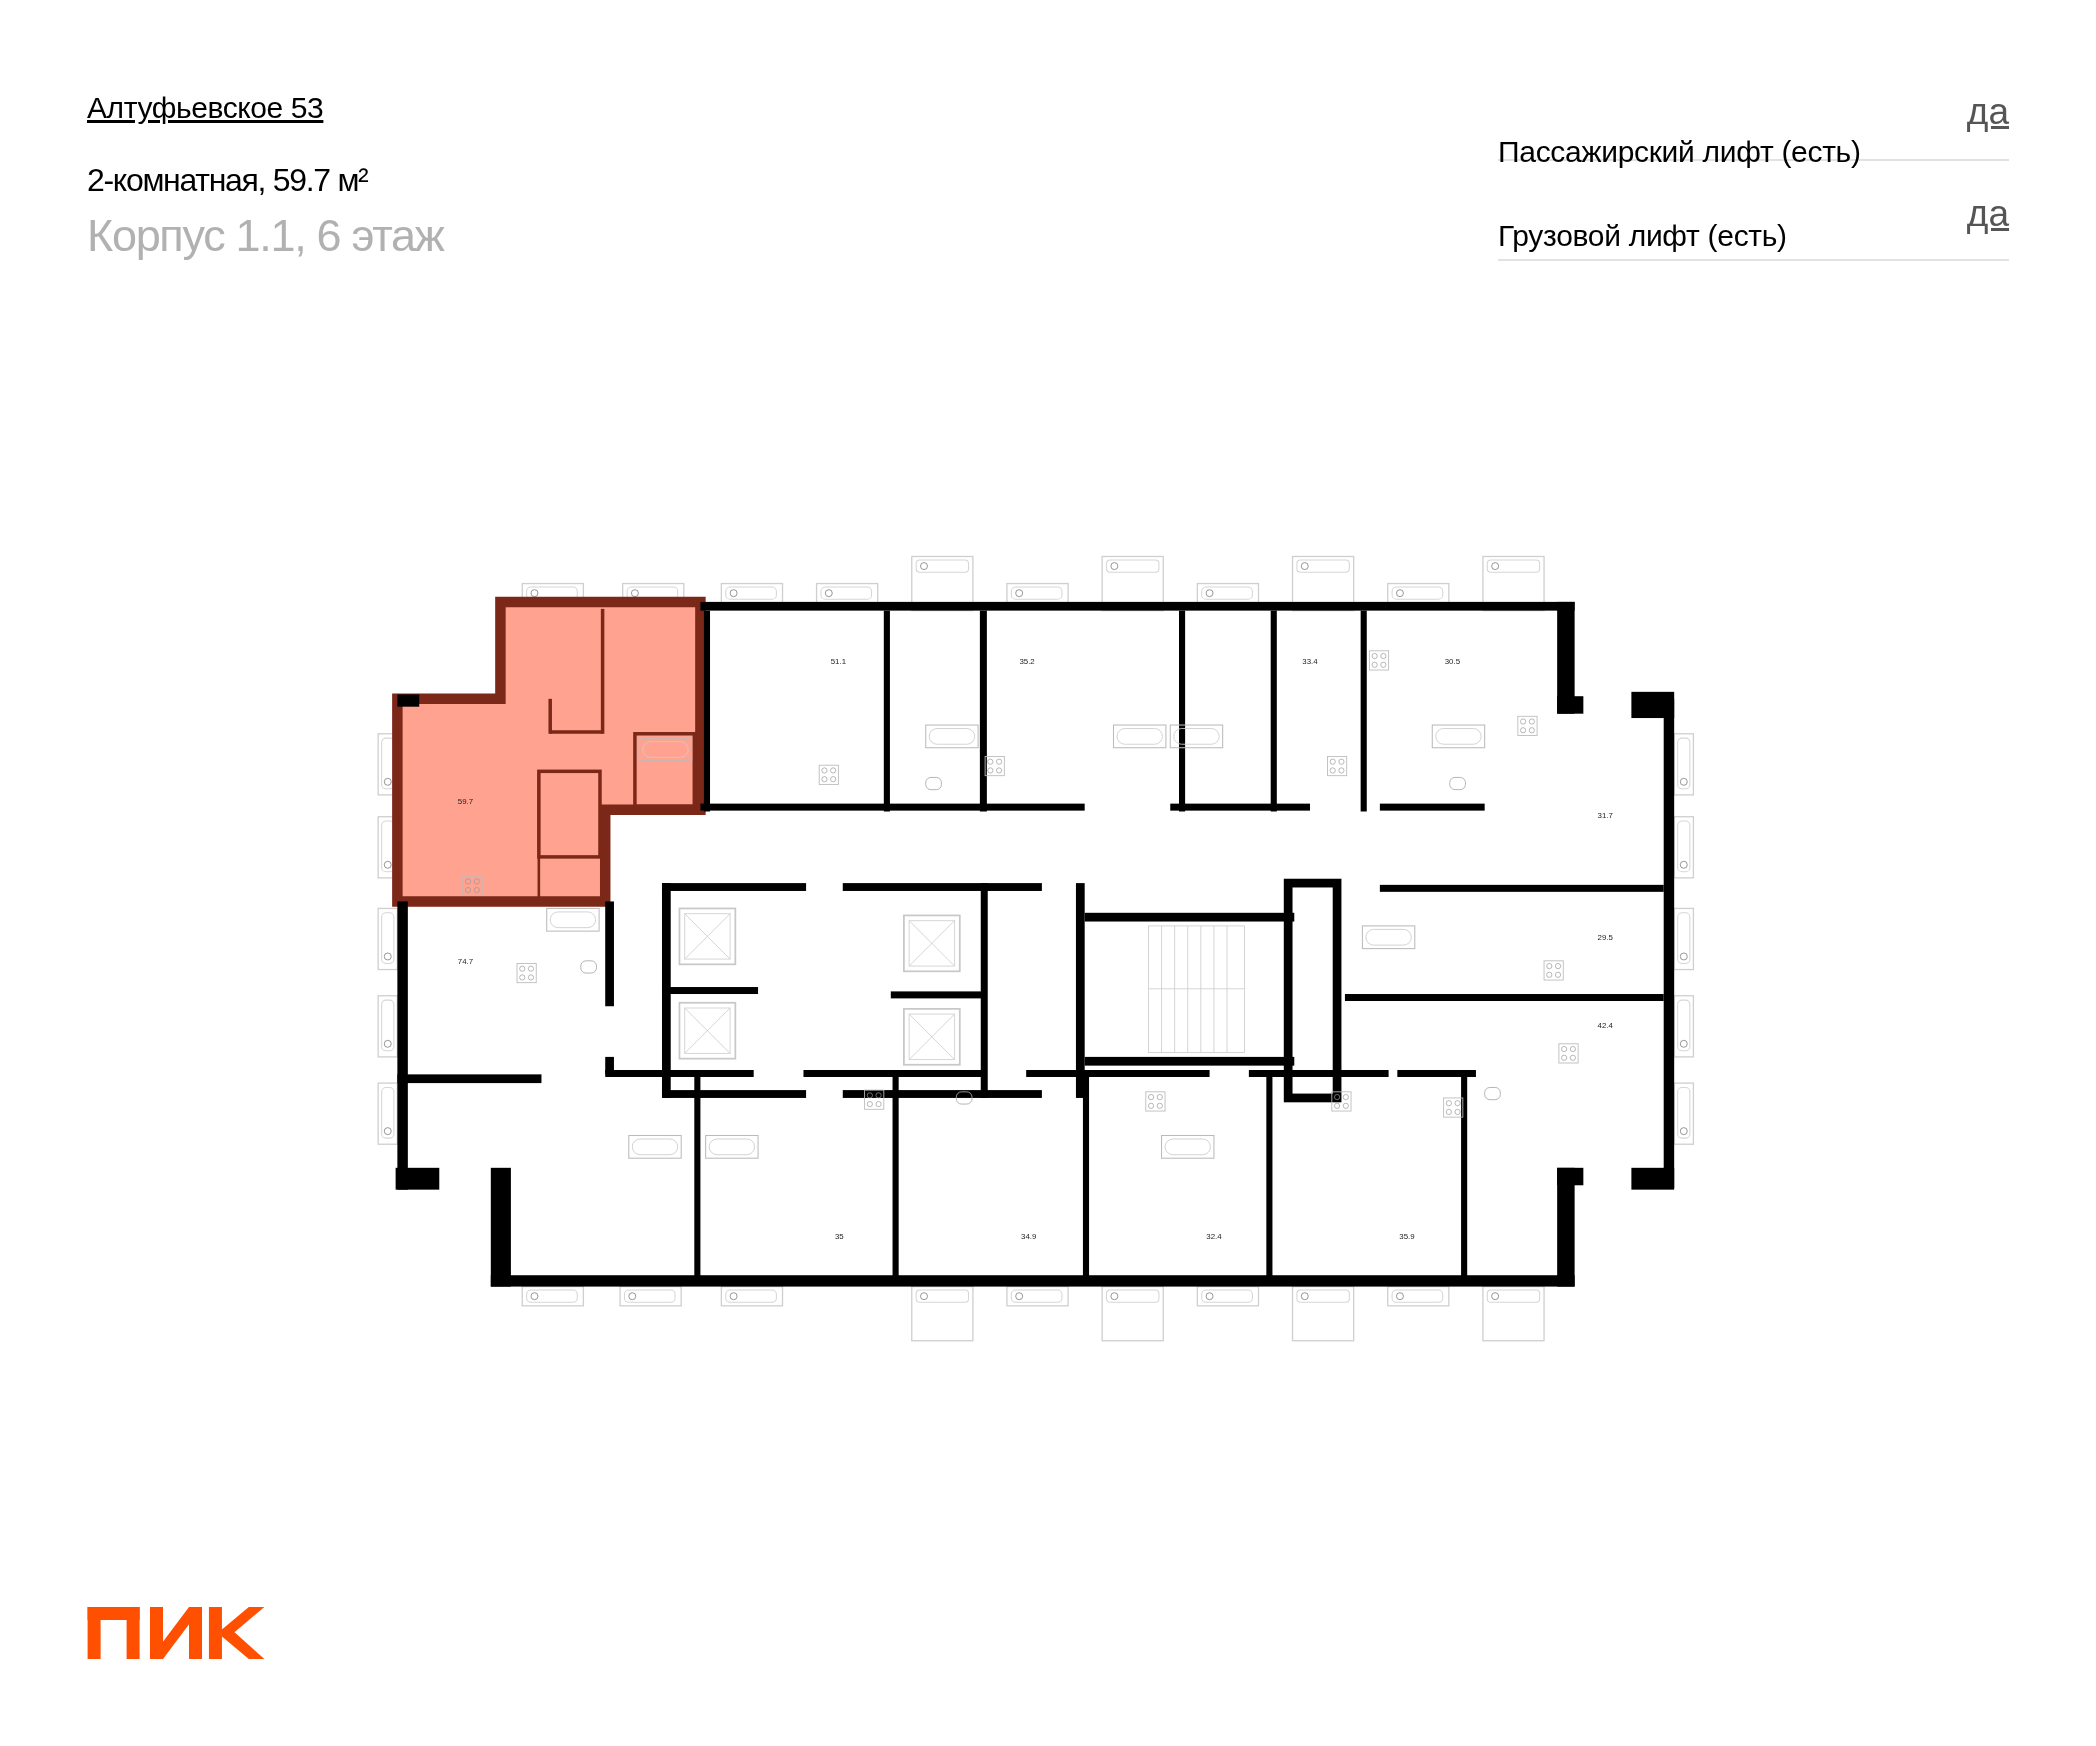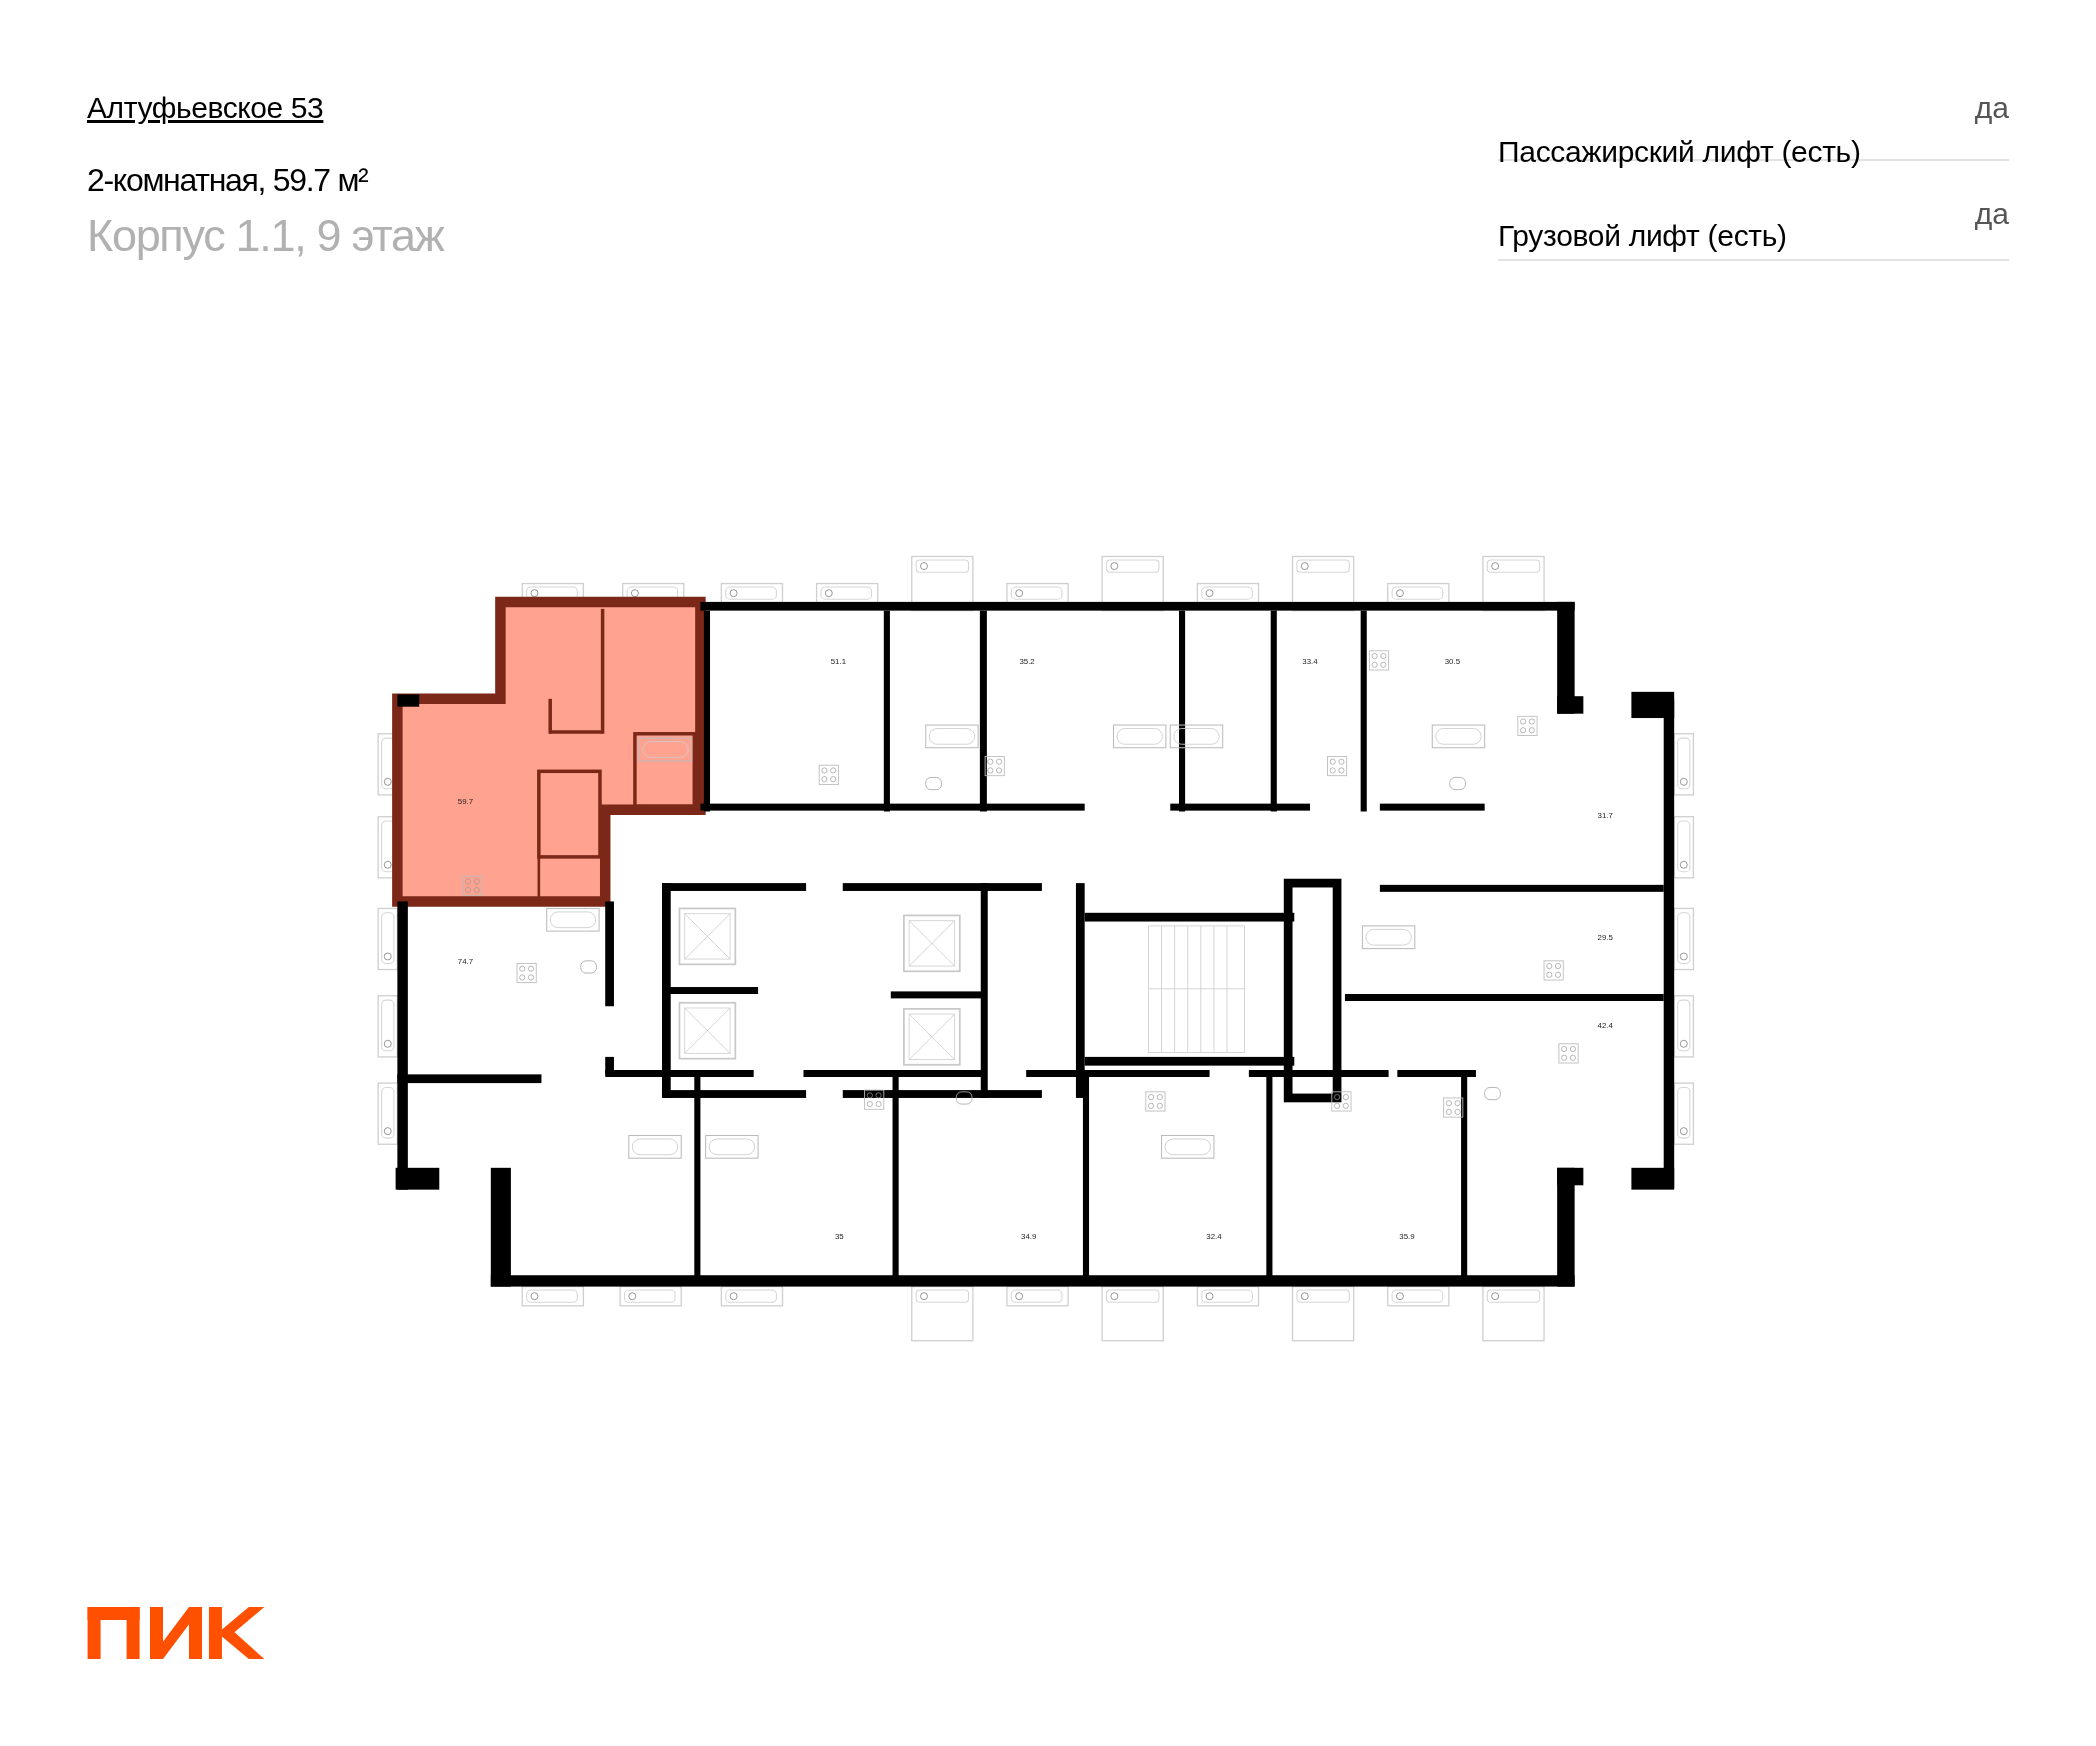--- a/index.html
+++ b/index.html
@@ -6,31 +6,31 @@
   body { width:2096px; height:1747px; position:relative; overflow:hidden;
          font-family:"Liberation Sans", sans-serif; color:#000; }
   .project { position:absolute; left:87px; top:91px; font-size:30px; letter-spacing:-0.4px;text-decoration:underline; }
   .title { position:absolute; left:87px; top:154px; font-size:32px; letter-spacing:-1.3px; line-height:52px; }
   .subtitle { position:absolute; left:87px; top:210px; font-size:45px; letter-spacing:-1.3px; line-height:52px; color:#b1b1b1; }
   .features { position:absolute; left:1498px; top:83px; width:511px; }
   .feature-row { height:100px; border-bottom:2.6px solid #e2e2e2; display:flex; justify-content:space-between; align-items:center; box-sizing:border-box; }
   .feature-row:first-child { height:78px; align-items:flex-start; padding-top:7.9px; }
   .feature-row:nth-child(2) { padding-top:8px; }
   .feature-label { font-size:30px; letter-spacing:-0.3px;margin-top:44px; }
-  .feature-value { font-size:30px; color:#555555; }
+  .feature-value { font-size:37px; color:#555555;text-decoration:underline; }
   .plan { position:absolute; left:0; top:0; width:2096px; height:1747px; }
   .logo { position:absolute; left:87px; top:1607px; width:178px; height:52px; }
   .unit-label { font-family:"Liberation Sans", sans-serif; font-size:9px; fill:#222; text-anchor:middle; }
 </style>
 </head>
 <body>
 
 <div class="project">Алтуфьевское 53</div>
 <div class="title">2-комнатная, 59.7 м²</div>
-<div class="subtitle">Корпус 1.1, 9 этаж</div>
+<div class="subtitle">Корпус 1.1, 6 этаж</div>
 
 <div class="features">
   <div class="feature-row">
     <span class="feature-label">Пассажирский лифт (есть)</span>
     <span class="feature-value">да</span>
   </div>
   <div class="feature-row">
     <span class="feature-label">Грузовой лифт (есть)</span>
     <span class="feature-value">да</span>
   </div>

